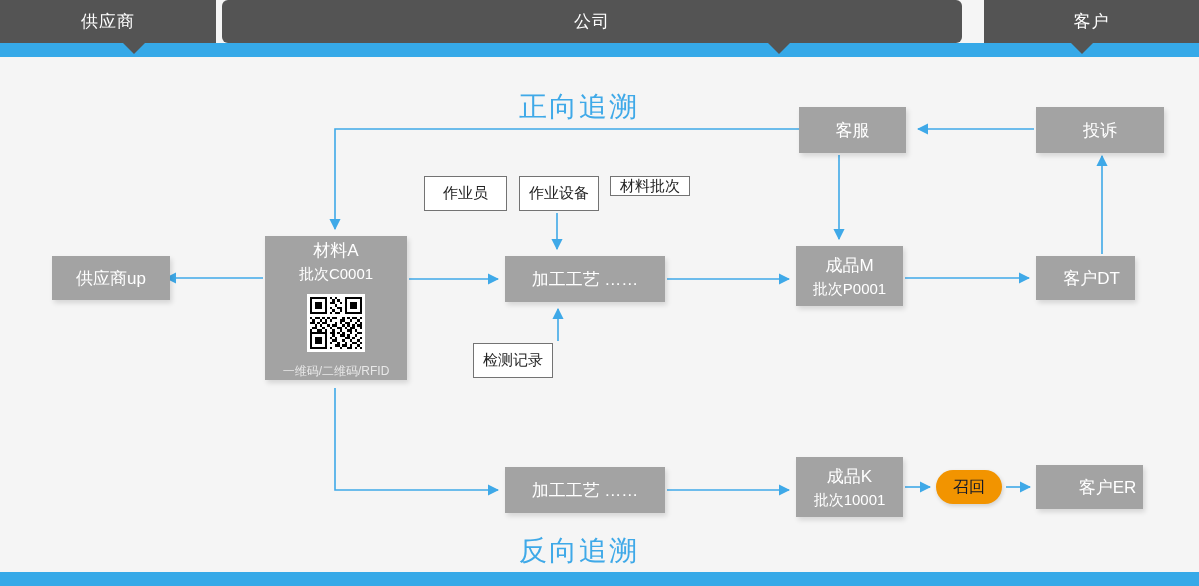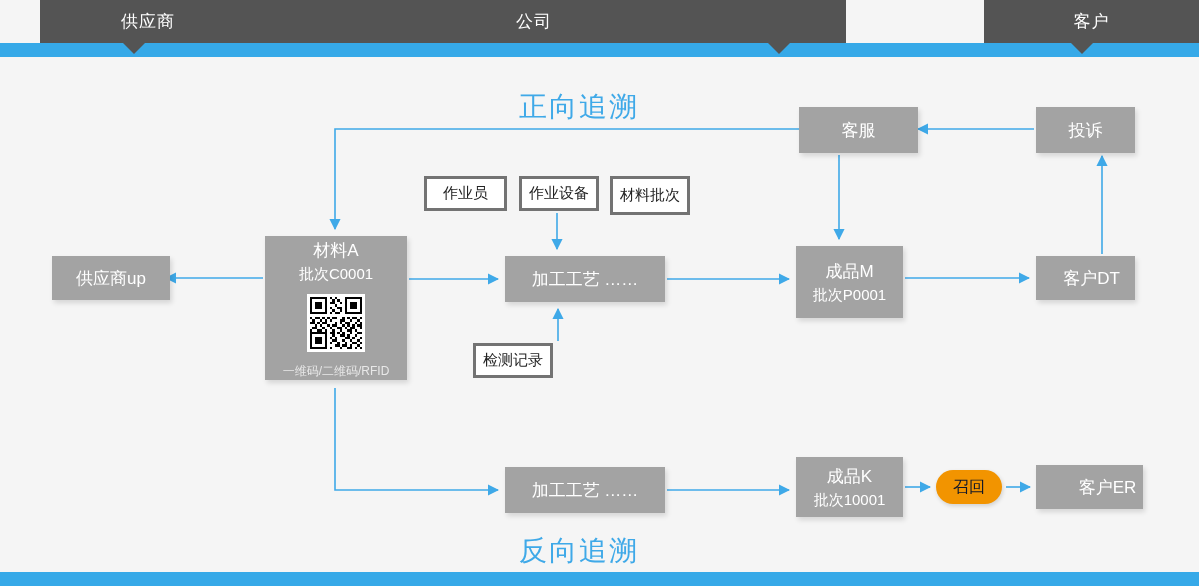--- a/index.html
+++ b/index.html
@@ -101,21 +101,21 @@
     background: #ffffff;
     padding: 3px;
     box-sizing: content-box;
   }
   .qr svg { display: block; }
 
   
   .tag {
     position: absolute;
     background: #ffffff;
-    border: 3px solid #737373;
+    border: 1px solid #737373;
     color: #222222;
     font-size: 15px;
     box-sizing: border-box;
     display: flex;
     align-items: center;
     justify-content: center;
     white-space: nowrap;
   }
 
   
@@ -140,22 +140,22 @@
     letter-spacing: 2px;
     white-space: nowrap;
   }
 </style>
 </head>
 <body>
 
 <div id="stage">
 
   <div class="header-row">
-    <div class="hdr-seg" style="left:0px;width:216px;margin-left:40px;"><span>供应商</span></div>
-    <div class="hdr-seg" style="left:222px;width:624px;"><span>公司</span></div>
+    <div class="hdr-seg" style="left:0px;width:216px;"><span>供应商</span></div>
+    <div class="hdr-seg" style="left:222px;width:740px;border-radius:6px;"><span>公司</span></div>
     <div class="hdr-seg" style="left:984px;width:215px;"><span>客户</span></div>
   </div>
   <div class="blue-bar top"></div>
   <div class="notch" style="left:123px;"></div>
   <div class="notch" style="left:768px;"></div>
   <div class="notch" style="left:1071px;"></div>
 
   <div class="canvas"></div>
 
   <svg class="wires" viewBox="0 0 1199 586" xmlns="http://www.w3.org/2000/svg">
@@ -324,48 +324,48 @@
   </div>
 
   <div class="node" style="left:505px;top:256px;width:160px;height:46px;">
     <div class="t1">加工工艺  ……</div>
   </div>
 
   <div class="node" style="left:505px;top:467px;width:160px;height:46px;">
     <div class="t1">加工工艺  ……</div>
   </div>
 
-  <div class="node" style="left:796px;top:246px;width:107px;height:72px;">
+  <div class="node" style="left:796px;top:246px;width:107px;height:60px;">
     <div class="t1">成品M</div>
     <div class="t2">批次P0001</div>
   </div>
 
   <div class="node" style="left:796px;top:457px;width:107px;height:60px;">
     <div class="t1">成品K</div>
     <div class="t2">批次10001</div>
   </div>
 
-  <div class="node" style="left:799px;top:107px;width:119px;height:46px;">
+  <div class="node" style="left:799px;top:107px;width:107px;height:46px;">
     <div class="t1">客服</div>
   </div>
 
-  <div class="node" style="left:1036px;top:107px;width:99px;height:46px;">
+  <div class="node" style="left:1036px;top:107px;width:128px;height:46px;">
     <div class="t1">投诉</div>
   </div>
 
   <div class="node" style="left:1036px;top:256px;width:99px;height:44px;padding-left:12px;">
     <div class="t1">客户DT</div>
   </div>
 
   <div class="node" style="left:1036px;top:465px;width:107px;height:44px;padding-left:36px;">
     <div class="t1">客户ER</div>
   </div>
 
   <div class="tag" style="left:424px;top:176px;width:83px;height:35px;">作业员</div>
   <div class="tag" style="left:519px;top:176px;width:80px;height:35px;">作业设备</div>
-  <div class="tag" style="left:610px;top:176px;width:80px;height:39px;">材料批次</div>
+  <div class="tag" style="left:610px;top:176px;width:80px;height:20px;">材料批次</div>
   <div class="tag" style="left:473px;top:343px;width:80px;height:35px;">检测记录</div>
 
   <div class="pill" style="left:936px;top:470px;width:66px;height:34px;">召回</div>
 
   <div class="blue-bar bottom"></div>
 
 </div>
 
 </body></html>

